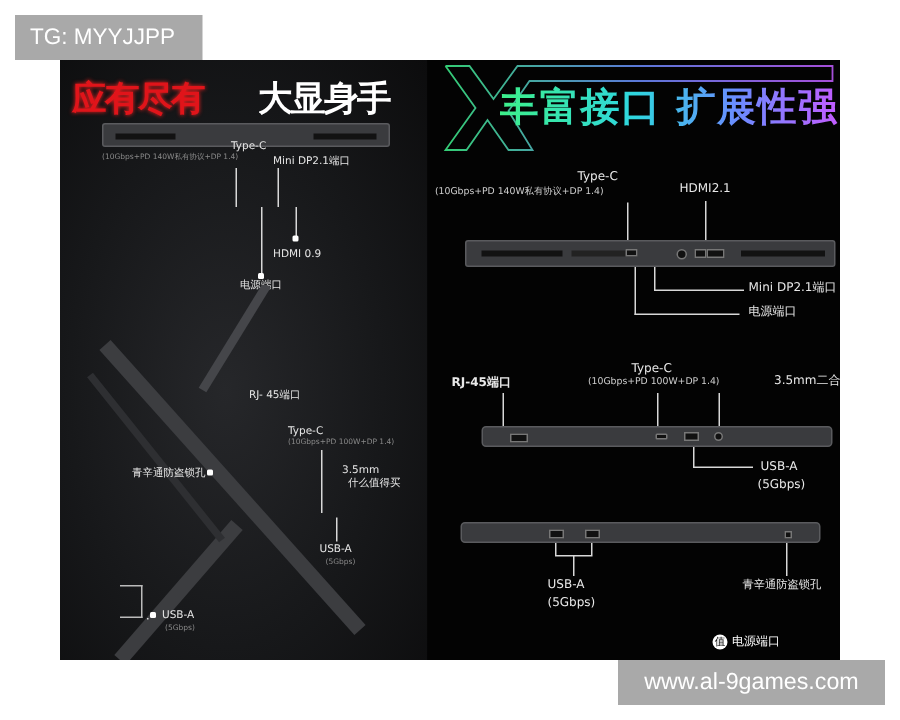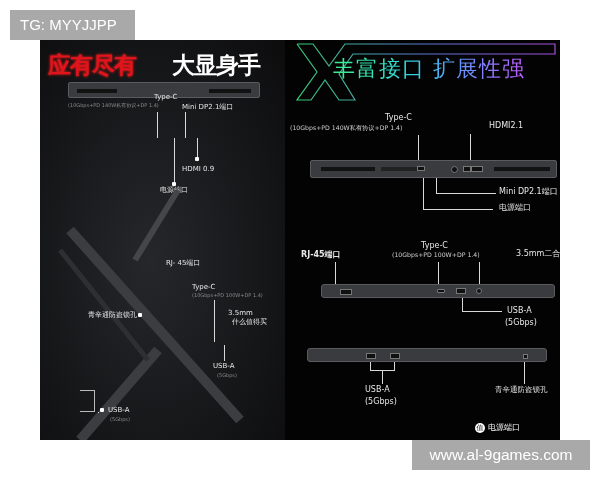--- a/index.html
+++ b/index.html
@@ -13,21 +13,21 @@
   .sub{color:#8a8a8a;font-size:5px;}
   .rl{font-size:8px;color:#e8e8e8;}
   .rsub{font-size:6.2px;color:#cfcfcf;}
   .line{position:absolute;background:#d8d8d8;}
   .dot{position:absolute;width:4px;height:4px;background:#fff;border-radius:1px;}
   .h1red{position:absolute;left:8px;top:10px;font-size:23px;font-weight:bold;color:#e0141a;letter-spacing:-1px;text-shadow:0 0 3px #ff2020;}
   .h1white{position:absolute;left:132px;top:10px;font-size:23px;font-weight:bold;color:#fff;letter-spacing:-1px;}
   .laptop-rear{position:absolute;background:#3a3b3e;border:1px solid #5a5b5e;border-radius:2px;}
   .vent{position:absolute;background:#121212;height:4px;}
   .port{position:absolute;background:#111;border:1px solid #777;}
-  .grad-title{position:absolute;left:48px;top:14px;font-size:22px;font-weight:normal;letter-spacing:1px;background:linear-gradient(90deg,#3df08a 0%,#2fd6e0 40%,#6a8cff 70%,#c25cff 100%);-webkit-background-clip:text;background-clip:text;color:transparent;}
+  .grad-title{position:absolute;left:48px;top:14px;font-size:26px;font-weight:bold;letter-spacing:1px;background:linear-gradient(90deg,#3df08a 0%,#2fd6e0 40%,#6a8cff 70%,#c25cff 100%);-webkit-background-clip:text;background-clip:text;color:transparent;}
   .xlogo{position:absolute;left:10px;top:2px;}
   .brandbox{position:absolute;left:410px;top:380px;font-size:8px;color:#fff;white-space:nowrap;}
   .brand-badge{display:inline-block;width:10px;height:10px;border-radius:50%;background:#fff;color:#000;font-size:7px;line-height:10px;text-align:center;margin-right:3px;vertical-align:middle;}
 </style>
 </head>
 <body>
 
 <div class="tag">TG: MYYJJPP</div>
 
 <div class="photo">
@@ -85,21 +85,21 @@
             <stop offset="1" stop-color="#c25cff"></stop>
         </linearGradient>
       </defs>
       <polyline points="2,2 18,2 34,24 50,2 260,2 260,12 58,12 44,32 60,58 44,58 30,38 16,58 2,58 22,30 2,2" fill="none" stroke="url(#xg)" stroke-width="1.2" opacity="0.85"></polyline>
       <line x1="46" y1="54" x2="260" y2="54" stroke="url(#xg)" stroke-width="2"></line>
     </svg>
     <div class="grad-title">丰富接口 扩展性强</div>
 
     <div class="lbl rl" style="left:100px;top:74px;">Type-C</div>
     <div class="lbl rsub" style="left:5px;top:85px;">(10Gbps+PD 140W私有协议+DP 1.4)</div>
-    <div class="lbl rl" style="left:168px;top:82px;margin-left:36px;">HDMI2.1</div>
+    <div class="lbl rl" style="left:168px;top:82px;">HDMI2.1</div>
     <div class="line" style="left:133px;top:95px;width:1px;height:32px;"></div>
     <div class="line" style="left:185px;top:94px;width:1px;height:32px;"></div>
     <div class="laptop-rear" style="left:25px;top:120px;width:245px;height:16px;">
       <div class="vent" style="left:10px;top:6px;width:54px;"></div>
       <div class="vent" style="left:70px;top:6px;width:36px;background:#222;"></div>
       <div class="port" style="left:106px;top:5px;width:6px;height:3px;"></div>
       <div class="port" style="left:140px;top:5px;width:5px;height:5px;border-radius:50%;"></div>
       <div class="port" style="left:152px;top:5px;width:6px;height:4px;"></div>
       <div class="port" style="left:160px;top:5px;width:10px;height:4px;"></div>
       <div class="vent" style="left:183px;top:6px;width:56px;"></div>

